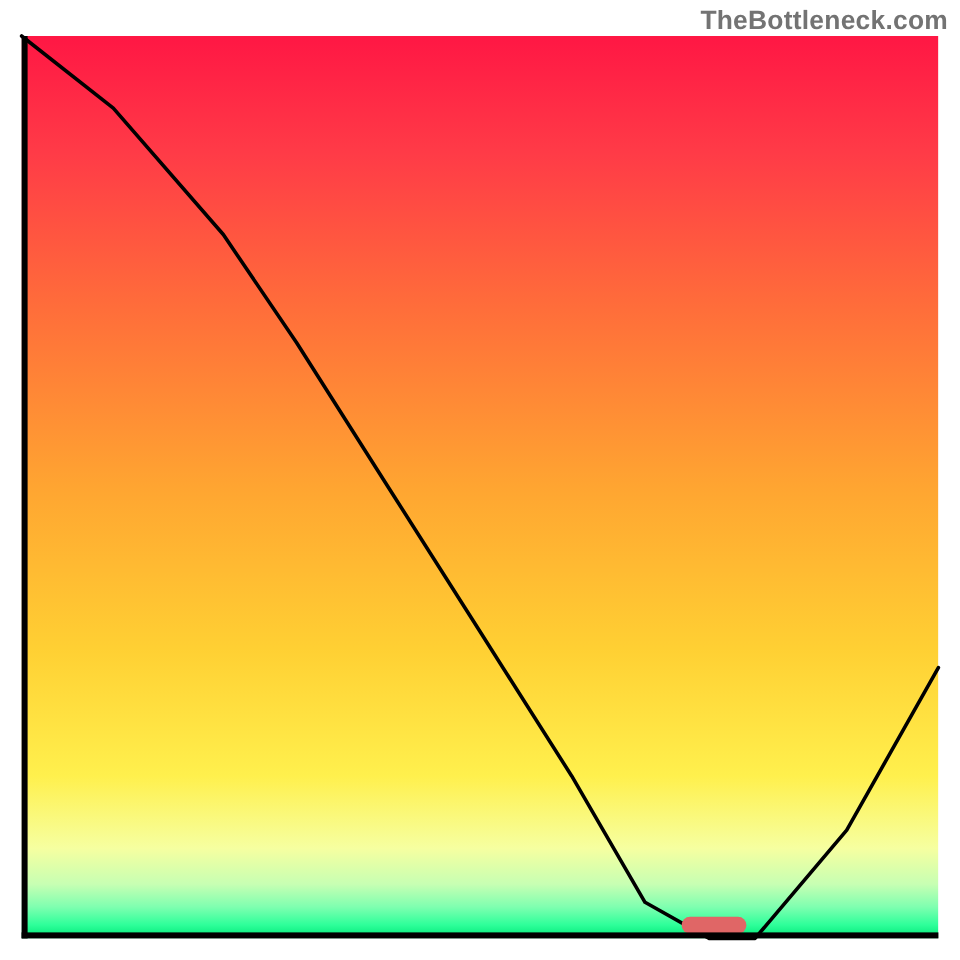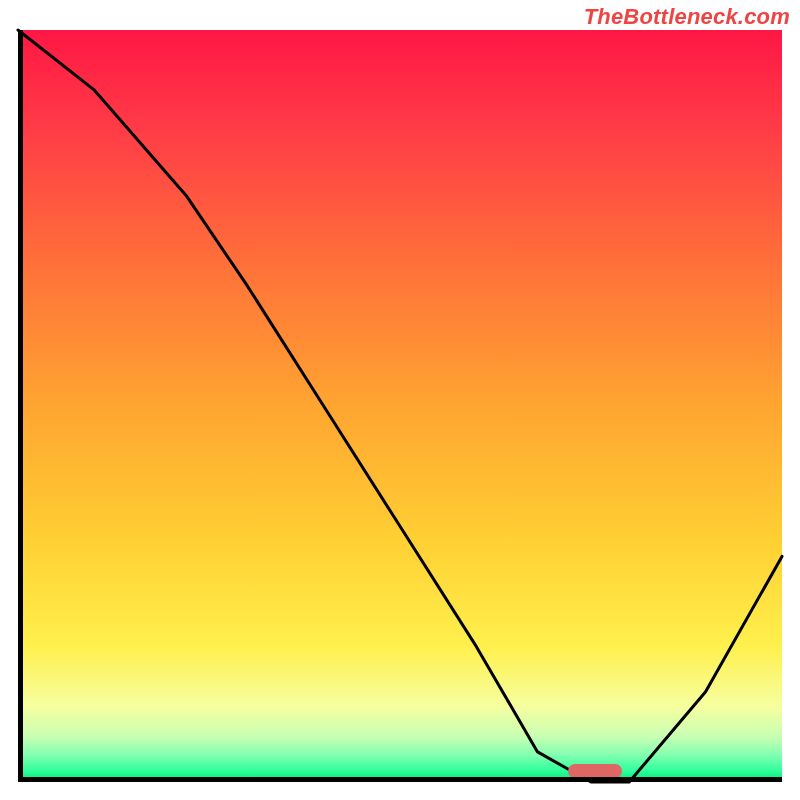--- a/index.html
+++ b/index.html
@@ -14,23 +14,22 @@
     position: relative;
     width: 800px;
     height: 800px;
   }
   .watermark {
     position: absolute;
     top: 4px;
     right: 10px;
     font-size: 22px;
     font-weight: bold;
-    color: #ef4444;
+    color: #737373;
     letter-spacing: 0.2px;
-    font-style: italic;
   }
   .plot-frame {
     position: absolute;
     left: 18px;
     top: 30px;
     width: 764px;
     height: 752px;
     box-sizing: border-box;
   }
   .gradient-bg {

